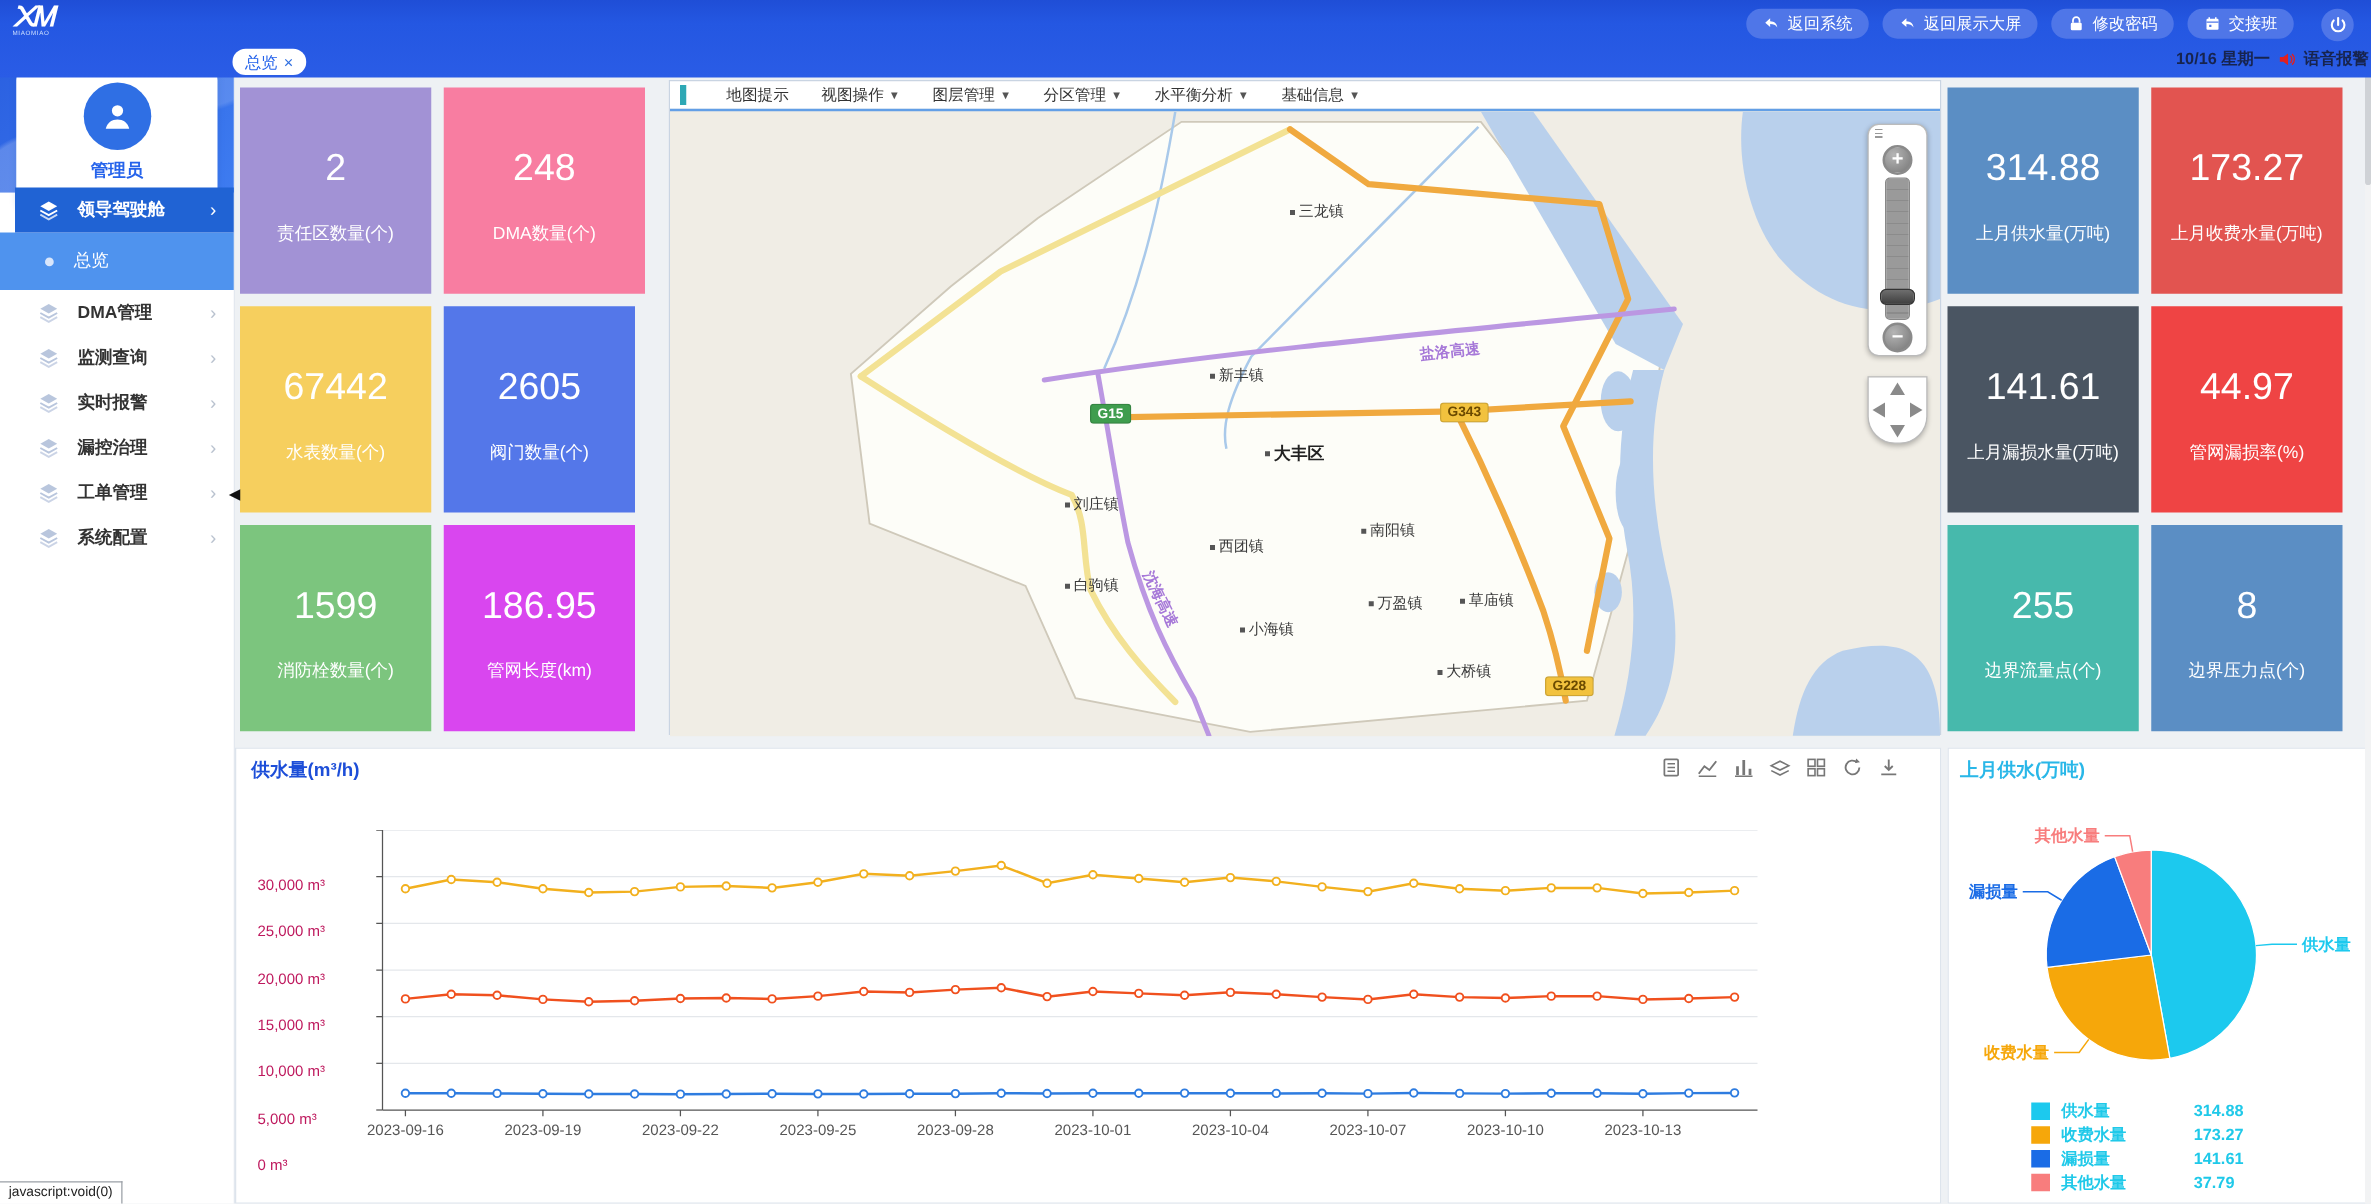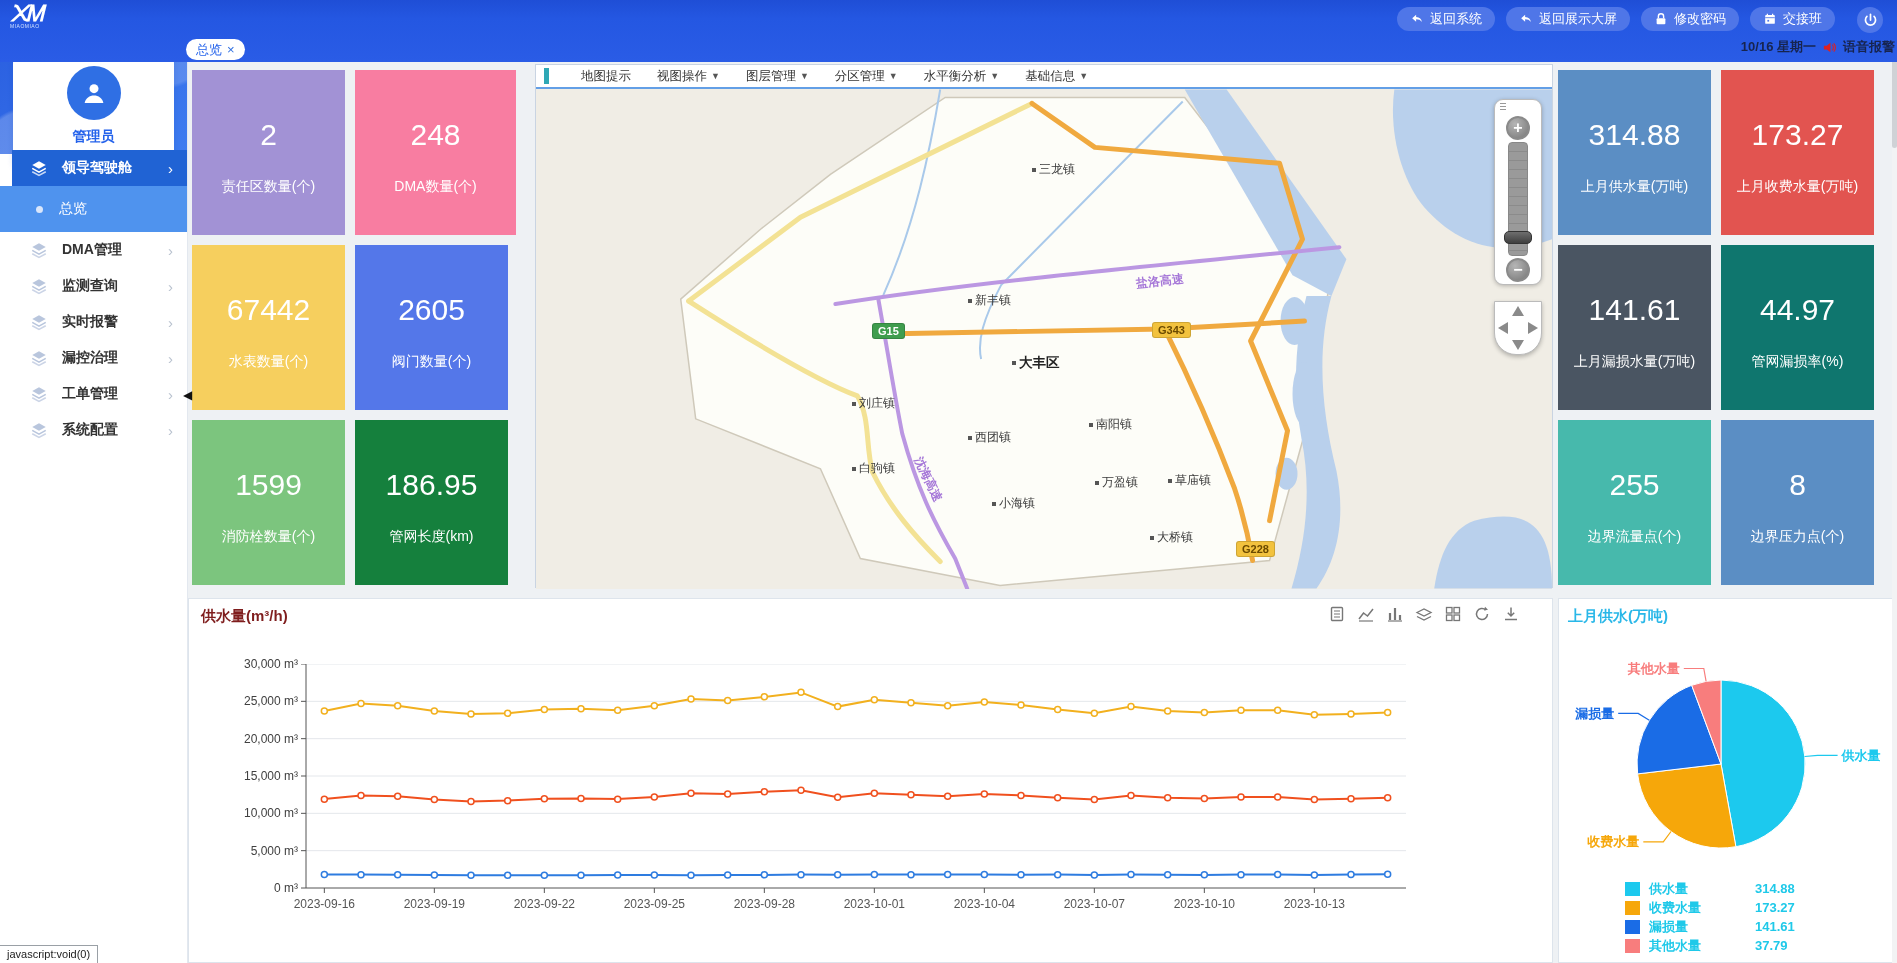--- a/index.html
+++ b/index.html
@@ -84,26 +84,26 @@
   .panctl{position:absolute;left:958px;top:212px;width:46px;height:52px;background:#fff;
           border:1px solid #bbb;border-radius:0 0 22px 22px;box-shadow:0 2px 4px rgba(0,0,0,.25);}
   .pan-arrow{position:absolute;width:0;height:0;cursor:pointer;}
   .pan-up{left:17px;top:4px;border-left:6px solid transparent;border-right:6px solid transparent;border-bottom:10px solid #8a8a8a;}
   .pan-down{left:17px;bottom:4px;border-left:6px solid transparent;border-right:6px solid transparent;border-top:10px solid #8a8a8a;}
   .pan-left{left:3px;top:20px;border-top:6px solid transparent;border-bottom:6px solid transparent;border-right:10px solid #8a8a8a;}
   .pan-right{right:3px;top:20px;border-top:6px solid transparent;border-bottom:6px solid transparent;border-left:10px solid #8a8a8a;}
   
   .chart-panel{position:absolute;left:188px;top:598px;width:1365px;height:365px;background:#fff;
                border:1px solid #dde4ec;box-sizing:border-box;}
-  .chart-title{position:absolute;left:12px;top:8px;font-size:15px;font-weight:bold;color:#7f1d1d;}
+  .chart-title{position:absolute;left:12px;top:8px;font-size:15px;font-weight:bold;color:#1d4ed8;}
   .chart-legend{position:absolute;left:0;top:9px;width:1340px;display:flex;justify-content:center;gap:22px;}
   .cl-item{display:flex;align-items:center;gap:5px;font-size:12px;color:#333;cursor:pointer;}
   .toolbox{position:absolute;right:32px;top:6px;display:flex;gap:11px;}
   .toolbox .tbx{width:18px;height:18px;cursor:pointer;}
-  .ylab{position:absolute;width:92px;text-align:right;font-size:12px;color:#404040;}
+  .ylab{position:absolute;width:92px;text-align:left;font-size:12px;color:#be185d;margin-top:44px;}
   .xlab{position:absolute;width:84px;text-align:center;font-size:12px;color:#555;}
   .pie-panel{position:absolute;left:1558px;top:598px;width:335px;height:365px;background:#fff;
              border:1px solid #dde4ec;box-sizing:border-box;}
   .pie-title{position:absolute;left:9px;top:8px;font-size:15px;font-weight:bold;color:#29b7e8;}
   .pie-legend{position:absolute;left:66px;top:280px;}
   .pl-row{display:flex;align-items:center;height:19px;font-size:13px;font-weight:bold;color:#1fc9e9;cursor:pointer;}
   .pl-row .sw{width:15px;height:14px;margin-right:9px;}
   .pl-row .nm{width:106px;}
   
   .statusbar{position:absolute;left:0;bottom:0;background:#fff;border:1px solid #9aa0a6;border-left:0;
@@ -289,39 +289,39 @@
       <div class="lbl">水表数量(个)</div>
     </div>
     <div class="card" style="left: 355px; top: 245px; width: 153px; height: 165px; background: rgb(84, 119, 233);">
       <div class="num">2605</div>
       <div class="lbl">阀门数量(个)</div>
     </div>
     <div class="card" style="left: 192px; top: 420px; width: 153px; height: 165px; background: rgb(124, 197, 126);">
       <div class="num">1599</div>
       <div class="lbl">消防栓数量(个)</div>
     </div>
-    <div class="card" style="left: 355px; top: 420px; width: 153px; height: 165px; background: #15803d;">
+    <div class="card" style="left: 355px; top: 420px; width: 153px; height: 165px; background: #d946ef;">
       <div class="num">186.95</div>
       <div class="lbl">管网长度(km)</div>
     </div>
   </div>
 <div id="right-cards">
     <div class="card" style="left: 1558px; top: 70px; width: 153px; height: 165px; background: rgb(91, 142, 196);">
       <div class="num">314.88</div>
       <div class="lbl">上月供水量(万吨)</div>
     </div>
     <div class="card" style="left: 1721px; top: 70px; width: 153px; height: 165px; background: rgb(226, 84, 80);">
       <div class="num">173.27</div>
       <div class="lbl">上月收费水量(万吨)</div>
     </div>
     <div class="card" style="left: 1558px; top: 245px; width: 153px; height: 165px; background: rgb(74, 85, 98);">
       <div class="num">141.61</div>
       <div class="lbl">上月漏损水量(万吨)</div>
     </div>
-    <div class="card" style="left: 1721px; top: 245px; width: 153px; height: 165px; background: #0f766e;">
+    <div class="card" style="left: 1721px; top: 245px; width: 153px; height: 165px; background: #ef4444;">
       <div class="num">44.97</div>
       <div class="lbl">管网漏损率(%)</div>
     </div>
     <div class="card" style="left: 1558px; top: 420px; width: 153px; height: 165px; background: rgb(71, 185, 172);">
       <div class="num">255</div>
       <div class="lbl">边界流量点(个)</div>
     </div>
     <div class="card" style="left: 1721px; top: 420px; width: 153px; height: 165px; background: rgb(91, 142, 196);">
       <div class="num">8</div>
       <div class="lbl">边界压力点(个)</div>

